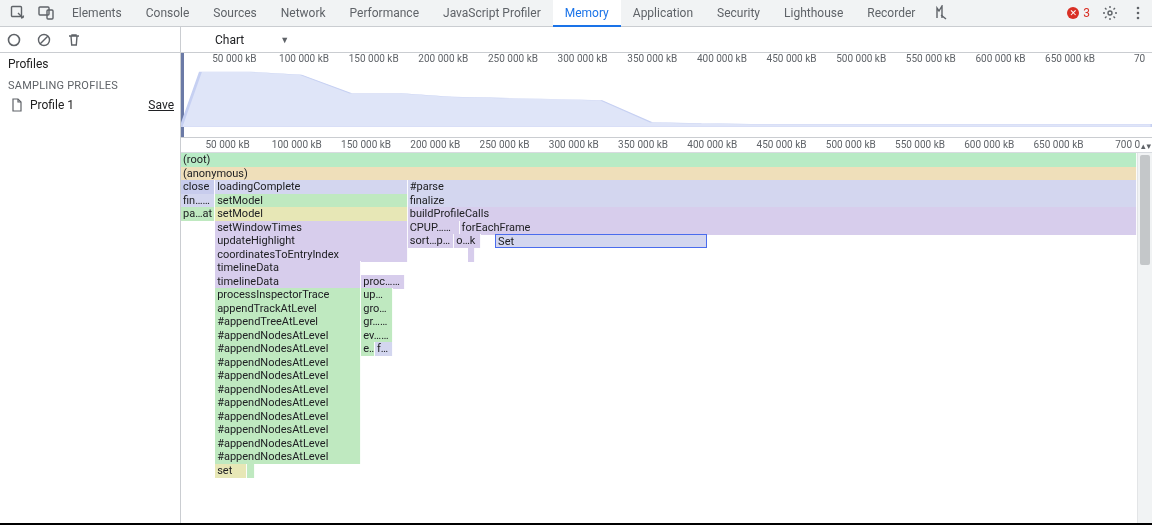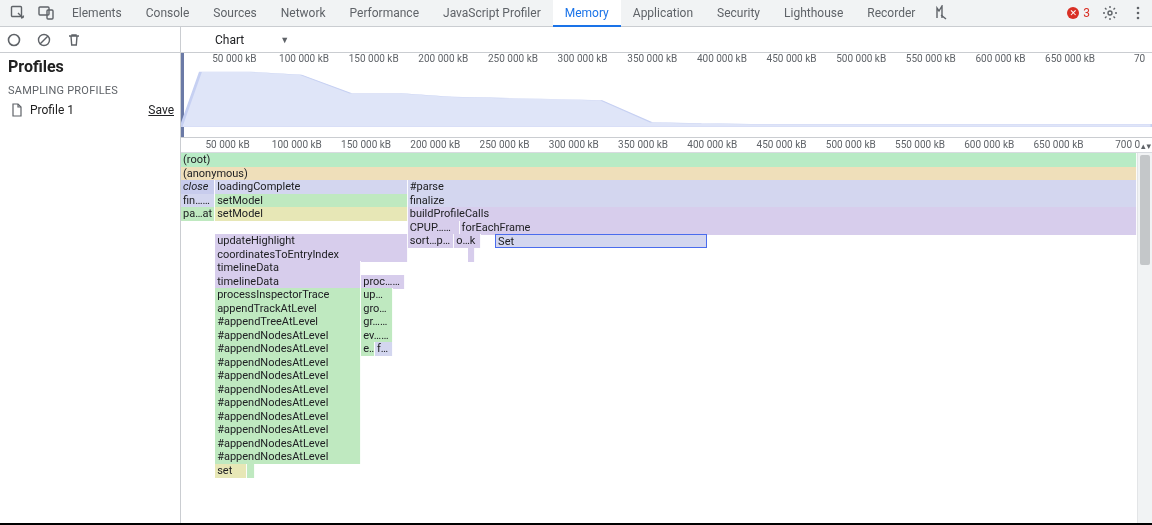--- a/index.html
+++ b/index.html
@@ -114,23 +114,22 @@
   
   .cols { display: flex; height: calc(525px - 27px - 26px - 2px); }
   .sidebar {
     width: 181px;
     border-right: 1px solid var(--border);
     display: flex;
     flex-direction: column;
   }
   .sidebar .hdr {
     padding: 4px 8px 2px 8px;
-    font-size: 16px;
+    font-size: 12px;
     color: var(--sidebar-text);
-    font-weight: bold;
   }
   .sidebar .subhdr {
     padding: 6px 8px 2px 8px;
     font-size: 11px;
     color: var(--sub-heading);
     letter-spacing: .02em;
   }
   .sidebar .item {
     display: flex;
     align-items: center;
@@ -391,35 +390,36 @@
 
     <div class="flame">
       <div class="flameInner" id="flame">
           <div class="row" style="top: 13.5px;">
             <div class="seg sc-tan" style="left: 0%; width: 100%;">(anonymous)</div>
           </div>
           <div class="row" style="top: 0px;">
             <div class="seg sc-green1" style="left: 0%; width: 100%;">(root)</div>
           </div>
           <div class="row" style="top: 27px;">
-            <div class="seg sc-blue1" style="left: 0%; width: 3.57143%; font-style: italic;">close</div>
+            <div class="seg sc-blue1" style="left: 0%; width: 3.57143%;">close</div>
             <div class="seg sc-blue2" style="left: 23.7143%; width: 76.2857%;">#parse</div>
             <div class="seg sc-blue2" style="left: 3.57143%; width: 20.1429%;">loadingComplete</div>
           </div>
           <div class="row" style="top: 40.5px;">
             <div class="seg sc-blue2" style="left: 0%; width: 3.57143%;">fin…ce</div>
             <div class="seg sc-green2" style="left: 3.57143%; width: 20.1429%;">setModel</div>
             <div class="seg sc-blue2" style="left: 23.7143%; width: 76.2857%;">finalize</div>
           </div>
           <div class="row" style="top: 54px;">
             <div class="seg sc-green2" style="left: 0%; width: 3.57143%;">pa…at</div>
             <div class="seg sc-yellow" style="left: 3.57143%; width: 20.1429%;">setModel</div>
             <div class="seg sc-violet" style="left: 23.7143%; width: 76.2857%;">buildProfileCalls</div>
           </div>
           <div class="row" style="top: 67.5px;">
+            <div class="seg sc-violet" style="left: 3.57143%; width: 20.1429%;">setWindowTimes</div>
             <div class="seg sc-violet" style="left: 23.7143%; width: 5.42857%;">CPUP…del</div>
             <div class="seg sc-violet" style="left: 29.1429%; width: 70.8571%;">forEachFrame</div>
           </div>
           <div class="row" style="top: 81px;">
             <div class="seg sc-violet" style="left: 3.57143%; width: 20.1429%;">updateHighlight</div>
             <div class="seg sc-violet" style="left: 23.7143%; width: 4.85714%;">sort…ples</div>
             <div class="seg sc-violet" style="left: 28.5714%; width: 2.85714%;">o…k</div>
             <div class="seg sc-blue2 selected" style="left: 32.8571%; width: 22.1429%;">Set</div>
           </div>
           <div class="row" style="top: 94.5px;">

